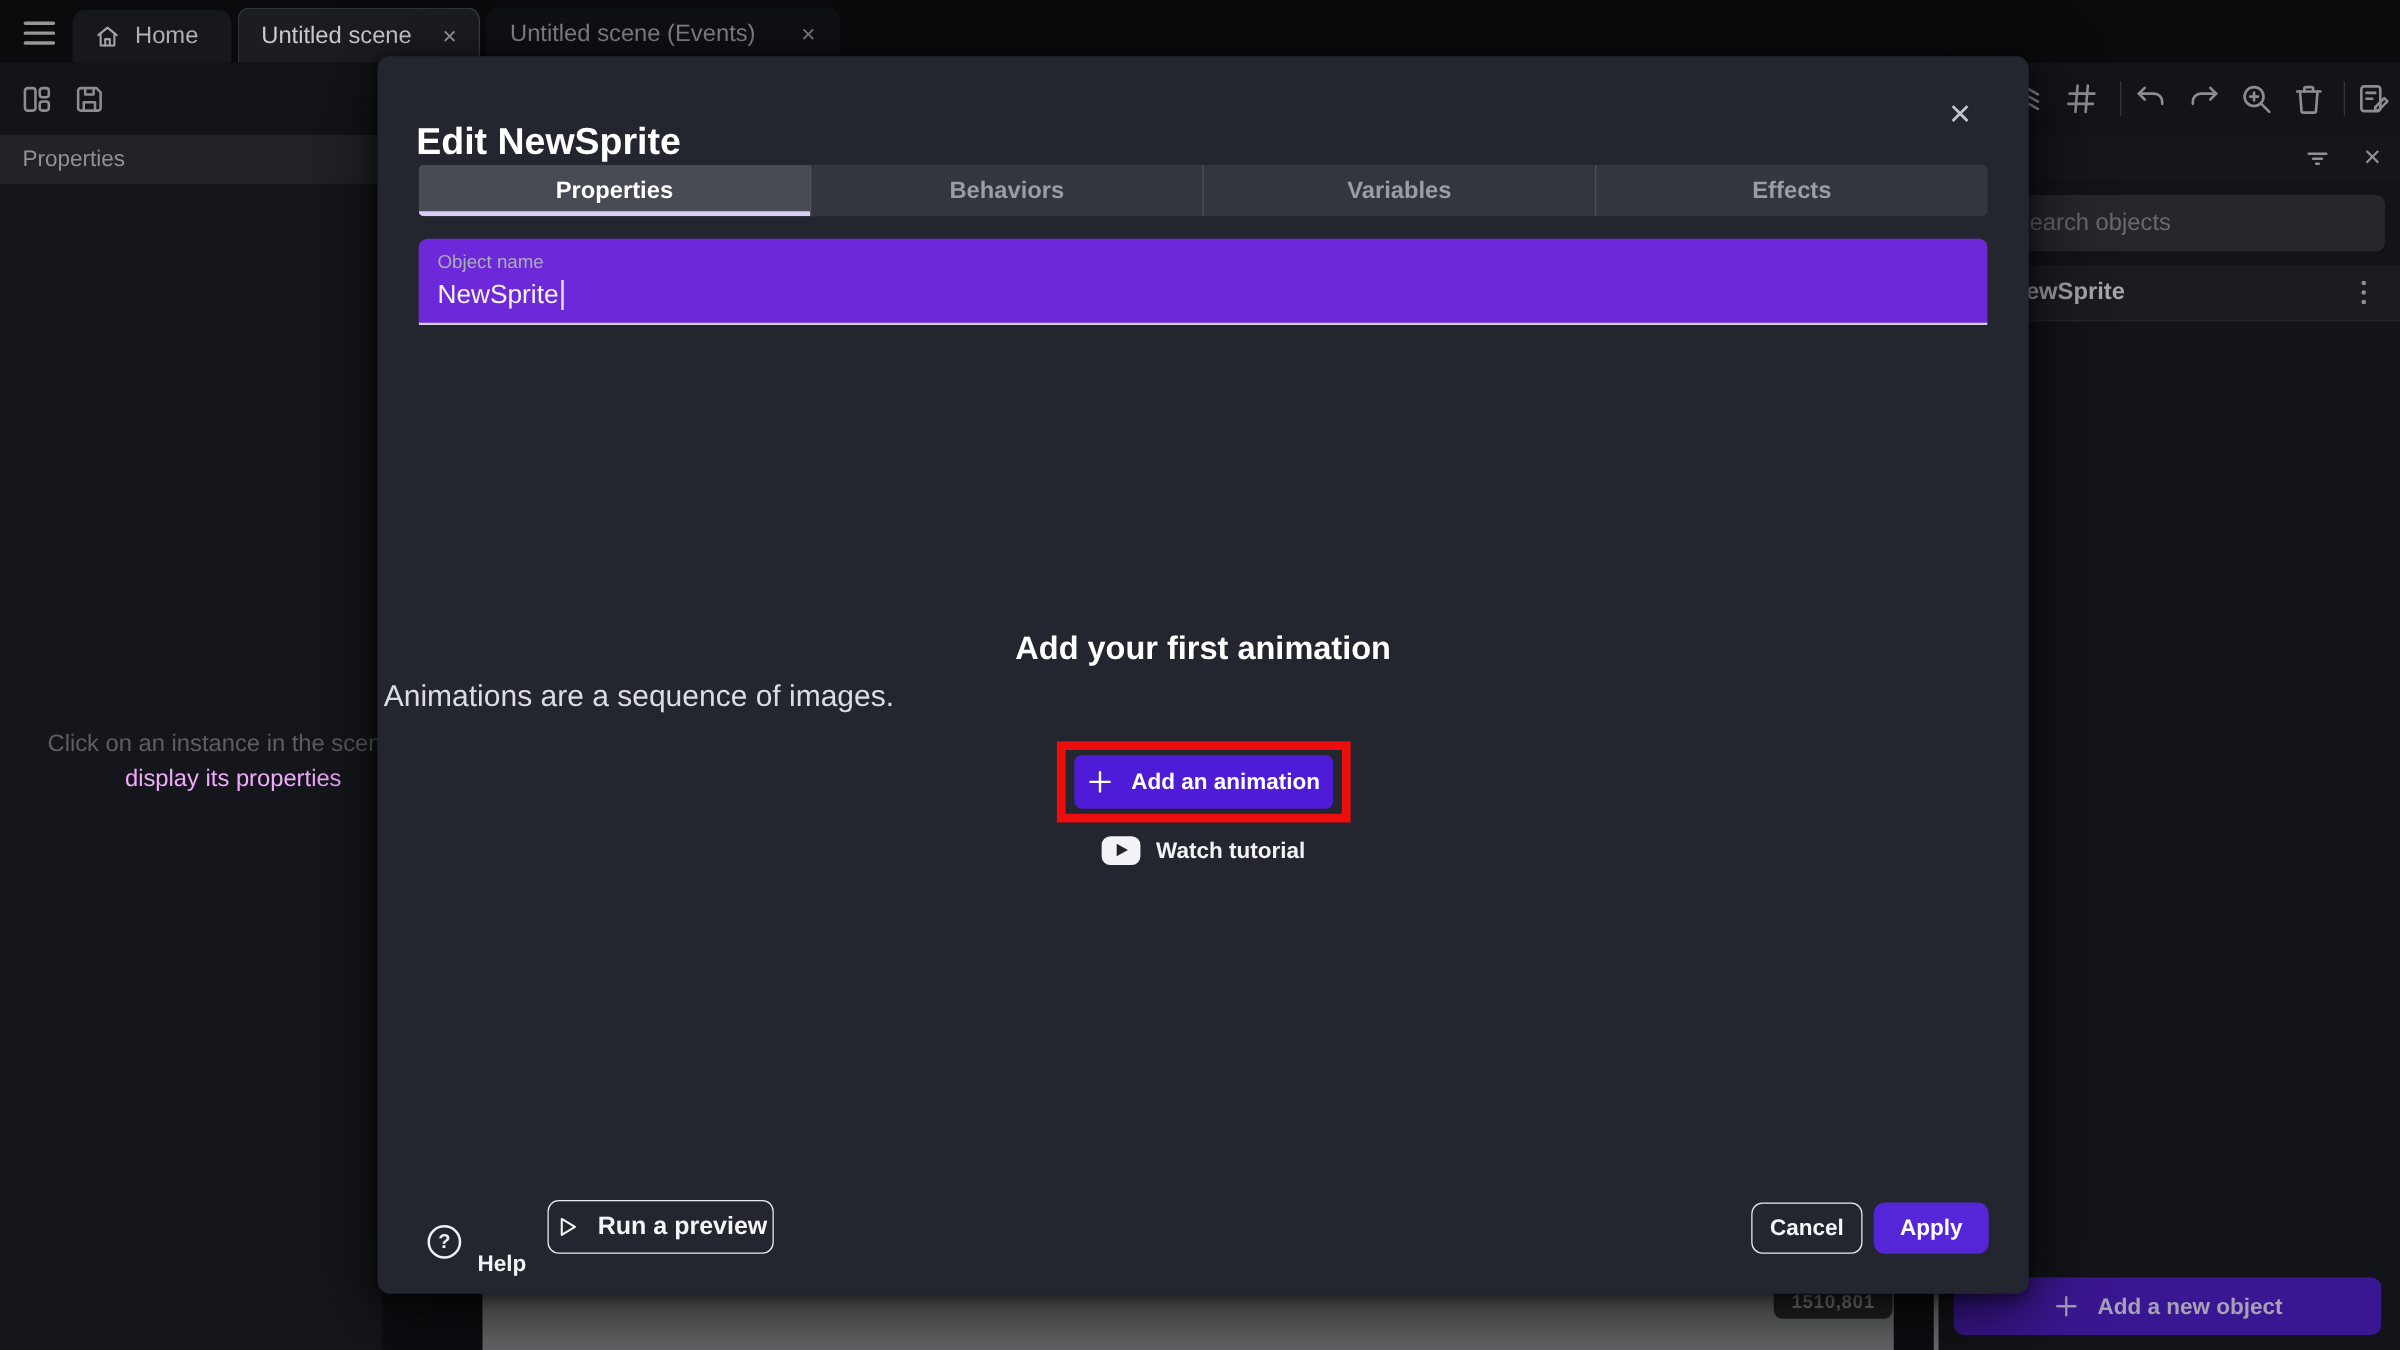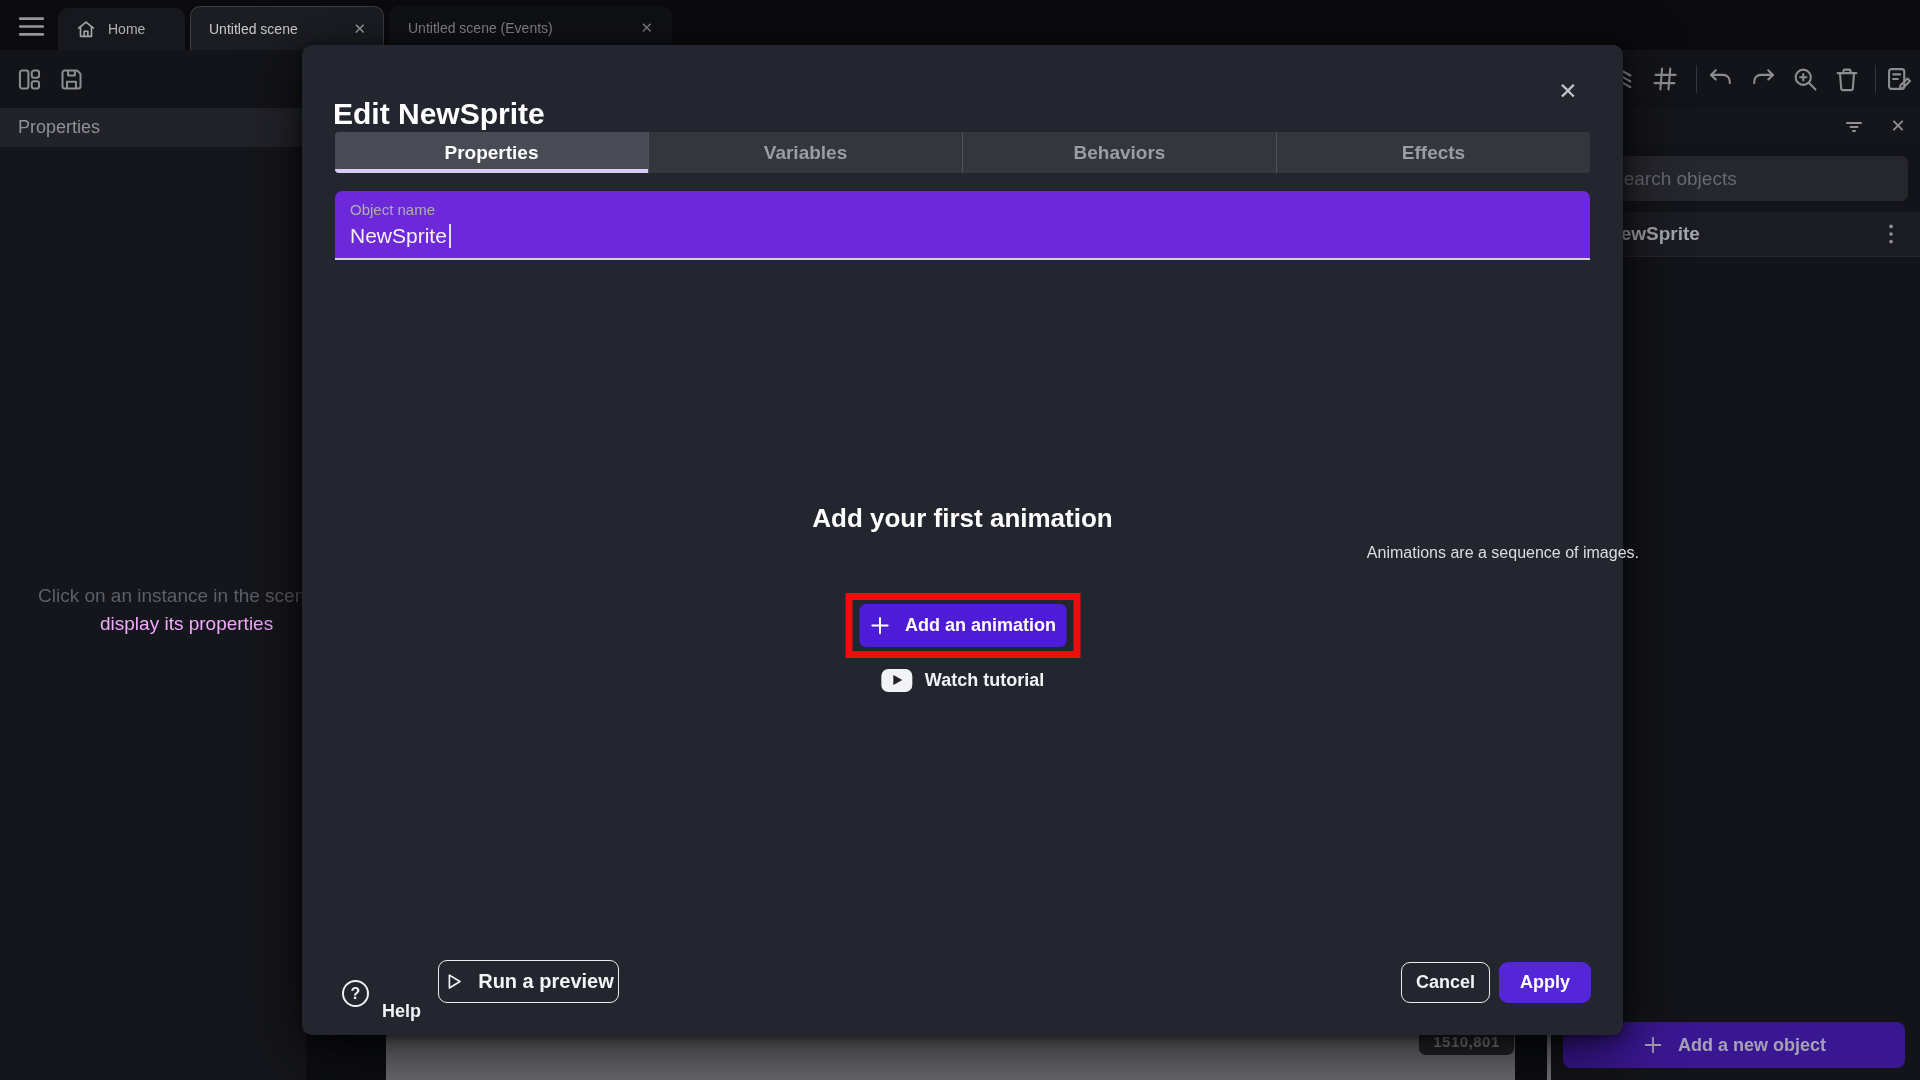--- a/index.html
+++ b/index.html
@@ -6,21 +6,21 @@
   html,body { background:#000; }
   body { font-family:"Liberation Sans", sans-serif; }
   #stage { position:relative; width:1920px; height:1080px; background:#0b0b0e; overflow:hidden; }
   .ico svg { display:block; }
   button { background:none; border:none; cursor:pointer; font-family:inherit; }
 
   
   .tabbar { position:absolute; left:0; top:0; width:1920px; height:50px; background:#0b0b0e; }
   .hamburger { position:absolute; left:12px; top:12px; width:38px; height:28px; color:#96979b; display:flex; align-items:center; justify-content:center; }
   .apptab { position:absolute; display:flex; align-items:center; border-radius:10px 10px 0 0; }
-  .apptab .tlabel { font-size:14px; white-space:nowrap; }
+  .apptab .tlabel { font-size:19px; white-space:nowrap; }
   .apptab .tclose { font-size:15px; margin-left:auto; padding:2px 4px; }
   .tab-home { left:58px; top:8px; width:127px; height:42px; background:#17181d; color:#aeb0b4; gap:11px; padding-left:17px; }
   .tab-home .ico { color:#a3a5a9; }
   .tab-scene { left:190px; top:6px; width:194px; height:44px; background:#1b1d23; border:1px solid #3b3d43; border-bottom:none; color:#c9cacd; padding:0 13px 0 18px; }
   .tab-scene .tclose { color:#9b9da1; }
   .tab-events { left:389px; top:6px; width:283px; height:44px; background:#101116; color:#84868c; padding:0 15px 0 19px; }
   .tab-events .tclose { color:#7c7e83; }
 
   
   .toolbar { position:absolute; left:0; top:50px; width:1920px; height:58px; background:#131419; }
@@ -60,21 +60,21 @@
   .dtabs { position:absolute; left:33px; top:87px; width:1255px; height:41px; background:#34363e; border-radius:4px; display:flex; overflow:hidden; }
   .dtab { flex:1; position:relative; display:flex; align-items:center; justify-content:center; font-size:19px; font-weight:600; color:#9b9da4; }
   .dtab + .dtab { border-left:1px solid #50525a; }
   .dtab.active { background:#494b54; color:#ffffff; font-weight:800; }
   .dtab.active::after { content:""; position:absolute; left:0; right:0; bottom:0; height:4px; background:#d9cdf8; }
   .name-group { position:absolute; left:33px; top:146px; width:1255px; height:69px; background:#6d28d9; border-radius:7px 7px 0 0; border-bottom:2px solid #d2d3da; }
   .ng-label { position:absolute; left:15px; top:10px; font-size:15px; color:#abadb8; }
   .ng-value { position:absolute; left:15px; top:33px; font-size:21px; color:#f4f4f7; display:flex; align-items:center; }
   .caret { display:inline-block; width:2px; height:24px; background:#dfe0e8; margin-left:2px; }
   .es-title { position:absolute; left:0; top:458px; width:100%; text-align:center; font-size:26px; font-weight:800; color:#ffffff; }
-  .es-sub { position:absolute; left:16px; top:499px; width:100%; text-align:right; font-size:16px; color:#dcdde2; }
+  .es-sub { position:absolute; left:5px; top:499px; width:100%; text-align:left; font-size:24px; color:#dcdde2; }
   .redbox { position:absolute; left:50%; top:548px; transform:translateX(-50%); border:7px solid #ec0d0d; padding:4px 7px; }
   .add-anim { width:207px; height:43px; background:#4e1cd6; border-radius:6px; display:flex; align-items:center; justify-content:center; gap:13px; color:#ffffff; }
   .add-anim .blabel { font-size:18px; font-weight:700; }
   .watch { position:absolute; left:50%; top:620px; transform:translateX(-50%); height:30px; display:flex; align-items:center; gap:13px; color:#f2f3f5;text-align:center; }
   .watch .blabel { font-size:18px; font-weight:700; }
   .yt { width:31px; height:23px; background:#f2f3f6; border-radius:7px; display:flex; align-items:center; justify-content:center; }
   .yt::after { content:""; width:0; height:0; border-left:9px solid #232229; border-top:5.5px solid transparent; border-bottom:5.5px solid transparent; margin-left:2px; }
   .help-btn { position:absolute; left:40px; top:920px; display:flex; align-items:center; gap:13px; color:#f2f3f5; }
   .help-btn .blabel { font-size:18px; font-weight:700;margin-top:36px; }
   .qicon { width:27px; height:27px; border:2px solid #eef0f3; border-radius:50%; display:flex; align-items:center; justify-content:center; font-size:16px; font-weight:800; color:#eef0f3; }
@@ -248,22 +248,22 @@
   </button>
 
   <div class="dialog">
     <div class="dlg-title">Edit NewSprite</div>
     <button class="dlg-close">
       <span>✕</span>
     </button>
 
     <div class="dtabs">
       <div class="dtab active">Properties</div>
+      <div class="dtab">Behaviors</div>
       <div class="dtab">Variables</div>
-      <div class="dtab">Behaviors</div>
       <div class="dtab">Effects</div>
     </div>
 
     <div class="name-group">
       <div class="ng-label">Object name</div>
       <div class="ng-value">
         <span>NewSprite</span>
         <span class="caret"></span>
       </div>
     </div>

